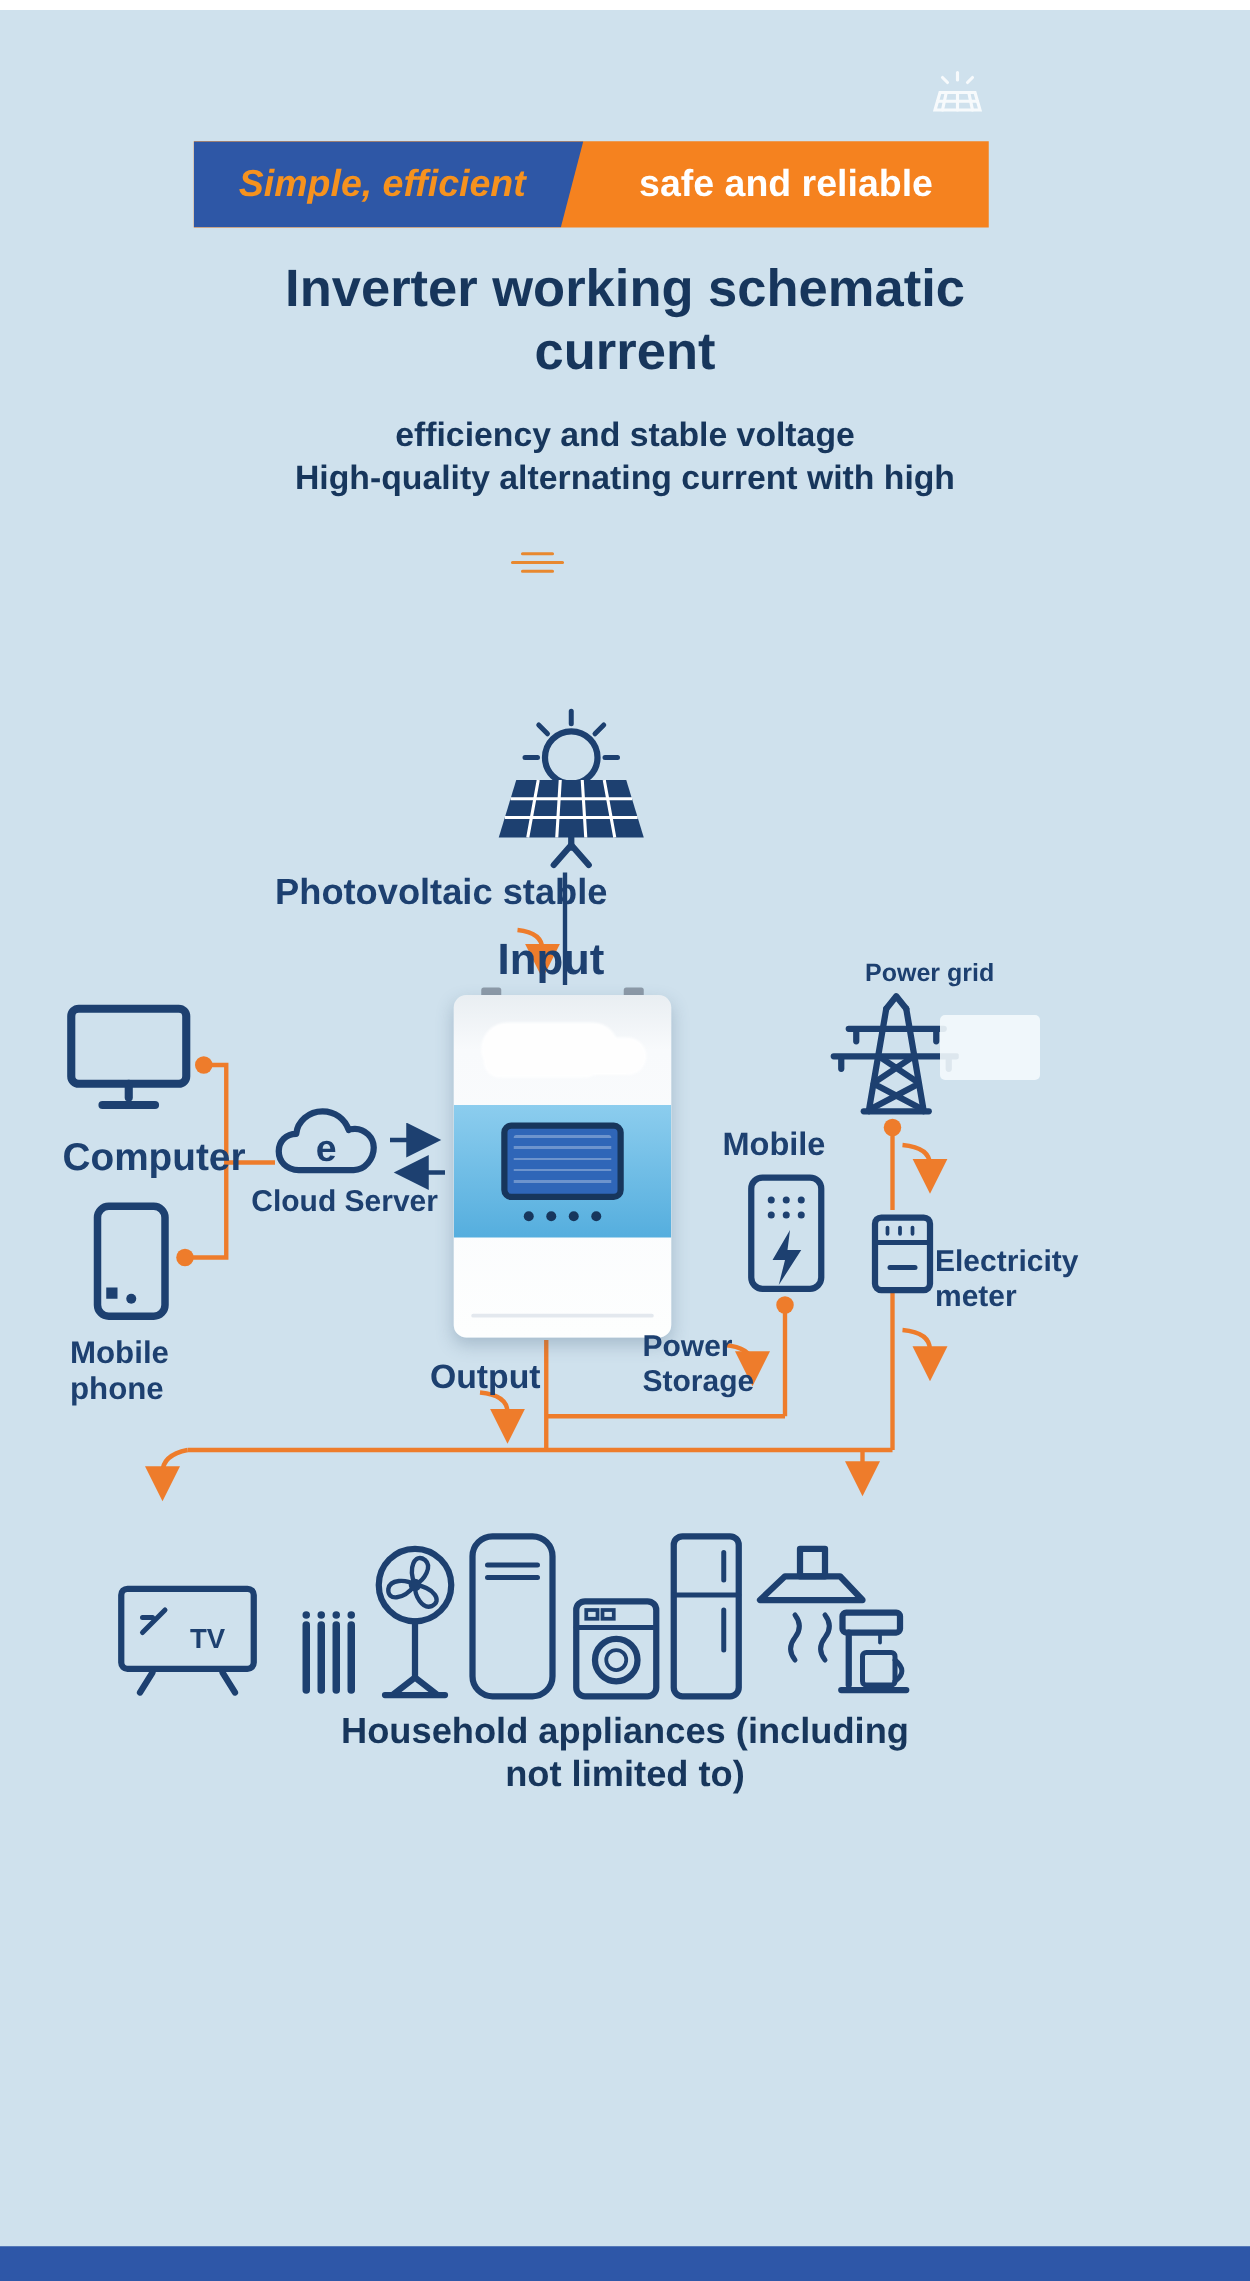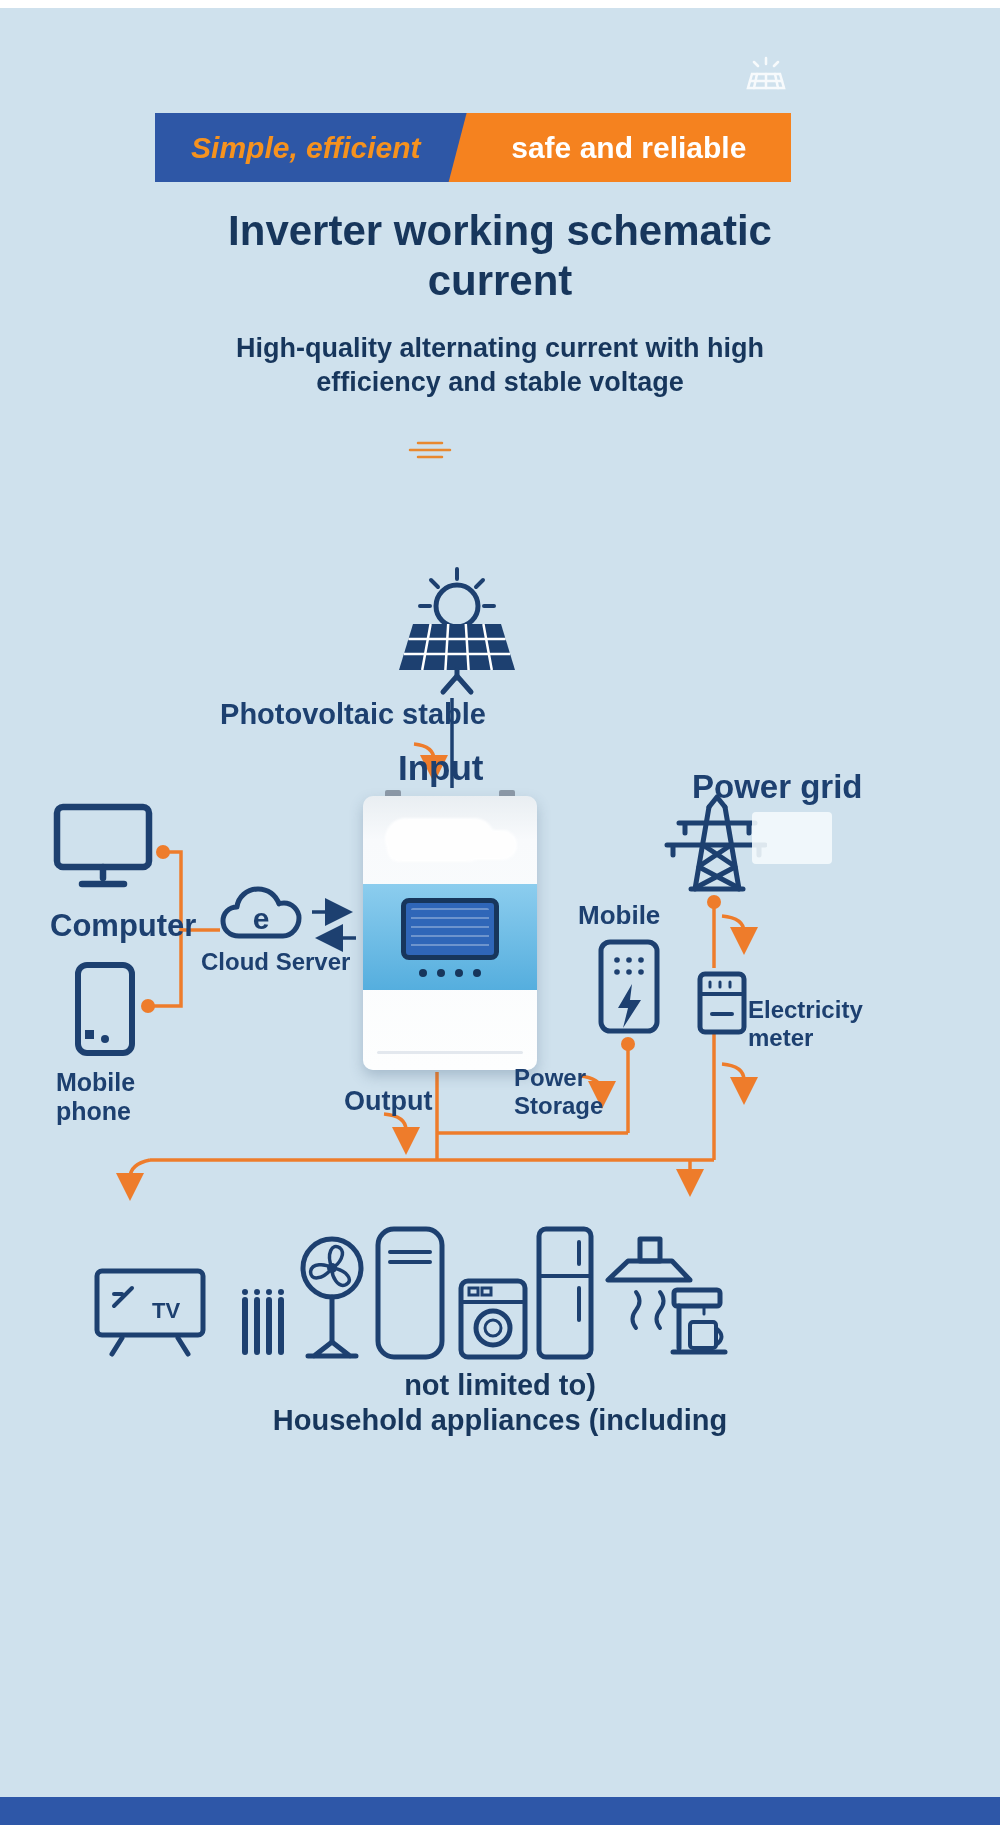--- a/index.html
+++ b/index.html
@@ -31,21 +31,21 @@
   .title { left:170px; top:206px; width:660px; text-align:center;
     font-size:42px; font-weight:800; color:#17365c; line-height:1.18; }
   .subtitle { left:190px; top:332px; width:620px; text-align:center;
     font-size:27px; font-weight:bold; color:#17365c; line-height:1.25; }
   .caption { left:220px; top:1368px; width:560px; text-align:center;
     font-size:29px; font-weight:bold; color:#17365c; line-height:1.2; }
 
   .lbl-pv { left:148px; top:698px; width:410px; text-align:center; font-size:29px; }
   .lbl-input { left:366px; top:748px; font-size:35px;margin-left:32px; }
   .lbl-output { left:344px; top:1086px; font-size:27px; }
-  .lbl-grid { left:692px; top:768px; font-size:33px;text-align:right; }
+  .lbl-grid { left:692px; top:768px; font-size:20px;text-align:right; }
   .lbl-computer { left:50px; top:908px; font-size:31px; }
   .lbl-cloud { left:201px; top:948px; font-size:24px; }
   .lbl-battery { left:578px; top:900px; font-size:26px; }
   .lbl-phone { left:56px; top:1068px; width:100px; font-size:25px; line-height:1.15; }
   .lbl-meter { left:748px; top:996px; width:132px; font-size:24px; line-height:1.18; }
   .lbl-storage { left:514px; top:1064px; width:104px; font-size:24px; line-height:1.18; }
 
   
   .inverter { left:363px; top:790px; width:174px; height:280px; }
   .inv-tab { position:absolute; top:0; width:16px; height:10px; background:#8d9aa8; border-radius:2px; }
@@ -97,22 +97,22 @@
     <div class="banner-right">
       <span>safe and reliable</span>
     </div>
   </div>
 
   <div class="abs title">
     <div>Inverter working schematic</div>
     <div>current</div>
   </div>
   <div class="abs subtitle">
+    <div>efficiency and stable voltage</div>
     <div>High-quality alternating current with high</div>
-    <div>efficiency and stable voltage</div>
   </div>
 
   <svg class="abs" style="left:404px; top:436px;" width="52" height="28" viewBox="0 0 52 28" fill="none" stroke="#e8882f" stroke-width="2.5" stroke-linecap="round">
     <path d="M14,7 H38 M6,14 H46 M14,21 H38"></path>
   </svg>
 
   <svg class="abs" style="left:0; top:0;" width="1000" height="1825" viewBox="0 0 1000 1825" fill="none">
     <defs>
       <marker id="ah-o" markerWidth="9" markerHeight="9" refX="6" refY="4" orient="auto">
         <path d="M0,0 L8,4 L0,8 Z" fill="#ee7c2b"></path>
@@ -309,19 +309,19 @@
   <svg class="abs" style="left:666px; top:1286px;" width="68" height="78" viewBox="0 0 68 78" fill="none" stroke="#1d4070" stroke-linecap="round" stroke-linejoin="round">
     <rect x="8" y="4" width="46" height="16" rx="3" stroke-width="5"></rect>
     <path d="M13,20 V62" stroke-width="5"></path>
     <path d="M7,66 H59" stroke-width="5"></path>
     <path d="M38,20 V28" stroke-width="3"></path>
     <rect x="24" y="36" width="26" height="26" rx="3" stroke-width="4"></rect>
     <path d="M50,42 q11,9 0,17" stroke-width="4"></path>
   </svg>
 
   <div class="abs caption">
+    <div>Household appliances (including</div>
     <div>not limited to)</div>
-    <div>Household appliances (including</div>
   </div>
 
   <div class="abs footer-bar"></div>
 
 </div>
 
 </body></html>

